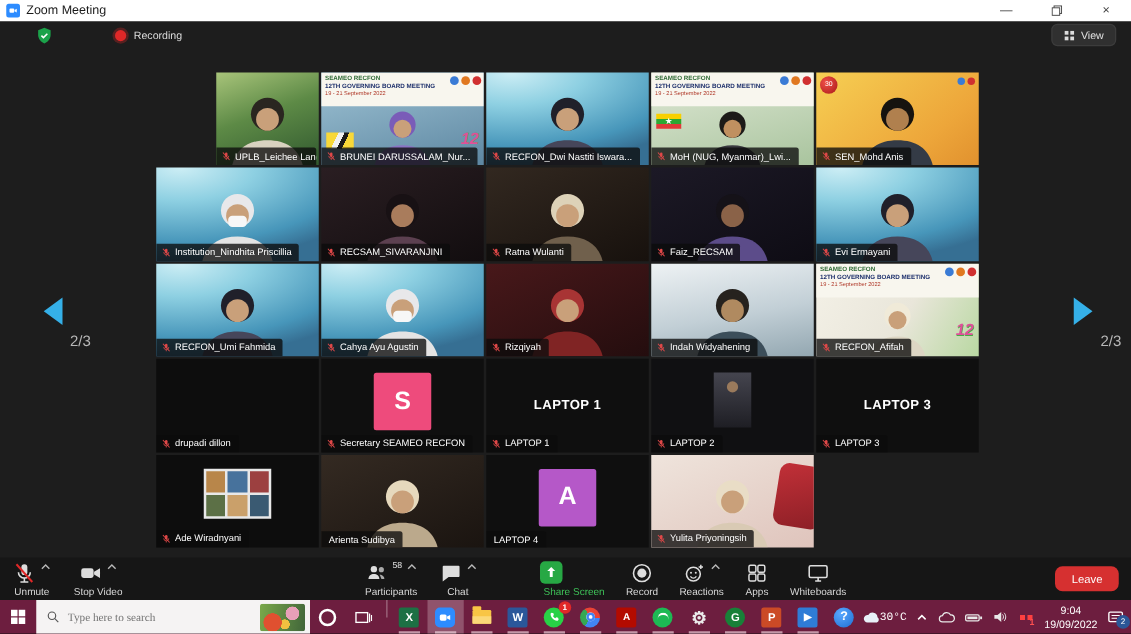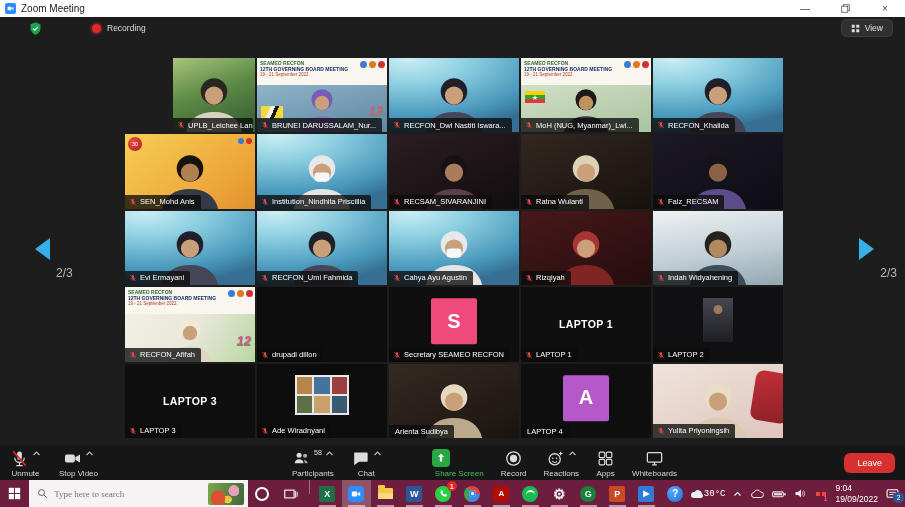--- a/index.html
+++ b/index.html
@@ -199,21 +199,21 @@
     justify-content:center; font-weight:bold; }
 
   .tray { margin-left:auto; display:flex; align-items:center; gap:8px; padding-right:6px;
     color:#fff; height:100%; }
   .weather { display:flex; align-items:center; gap:0; font-size:9px;font-family:Liberation Mono, monospace; }
   .tray-ico { display:flex; align-items:center; }
   .rec-tray { position:relative; width:13px; height:13px; display:flex; align-items:center;
     justify-content:center; }
   .rec-tray i { width:4px; height:4px; background:#ff4040; display:block; margin:0 1px; }
   .rec-tray b { position:absolute; bottom:-2px; right:0; color:#ff5050; font-size:7px; }
-  .clock { display:flex; flex-direction:column; align-items:flex-start; font-size:8.5px;
+  .clock { display:flex; flex-direction:column; align-items:center; font-size:8.5px;
     line-height:1.25; }
   .notif { position:relative; display:flex; align-items:center; }
   .notif-badge { position:absolute; bottom:-3px; right:-5px; min-width:11px; height:11px;
     border-radius:50%; background:#2b5797; color:#fff; font-size:6.5px; display:flex;
     align-items:center; justify-content:center; }
 </style>
 </head>
 <body>
 
 <div class="stage">
@@ -359,39 +359,20 @@
           <div class="name-tag">
             <span class="mic-off">
               <svg width="8" height="8" viewBox="0 0 24 24">
                 <path d="M12 3a3 3 0 0 1 3 3v5a3 3 0 0 1-6 0V6a3 3 0 0 1 3-3z" fill="#e04848"></path>
                 <path d="M6 11a6 6 0 0 0 12 0" stroke="#e04848" stroke-width="2" fill="none"></path>
                 <line x1="12" y1="17" x2="12" y2="21" stroke="#e04848" stroke-width="2"></line>
                 <line x1="4" y1="3" x2="20" y2="21" stroke="#e04848" stroke-width="2.4"></line>
               </svg>
             </span>
             <span>MoH (NUG, Myanmar)_Lwi...</span>
-          </div>
-        </div>
-        <div class="tile v-teal">
-          <svg class="sil" viewBox="0 0 100 70" preserveAspectRatio="xMidYMax meet">
-            <circle class="hair" cx="50" cy="21" r="16"></circle>
-            <circle class="face" cx="50" cy="26" r="11"></circle>
-            <rect class="mask" x="41" y="26" width="18" height="11" rx="4"></rect>
-            <path class="body" d="M16 70c4-16 16-24 34-24s30 8 34 24z"></path>
-          </svg>
-          <div class="name-tag">
-            <span class="mic-off">
-              <svg width="8" height="8" viewBox="0 0 24 24">
-                <path d="M12 3a3 3 0 0 1 3 3v5a3 3 0 0 1-6 0V6a3 3 0 0 1 3-3z" fill="#e04848"></path>
-                <path d="M6 11a6 6 0 0 0 12 0" stroke="#e04848" stroke-width="2" fill="none"></path>
-                <line x1="12" y1="17" x2="12" y2="21" stroke="#e04848" stroke-width="2"></line>
-                <line x1="4" y1="3" x2="20" y2="21" stroke="#e04848" stroke-width="2.4"></line>
-              </svg>
-            </span>
-            <span>RECFON_Khalida</span>
           </div>
         </div>
         <div class="tile v-banner-yellow">
           <svg class="sil" viewBox="0 0 100 70" preserveAspectRatio="xMidYMax meet">
             <circle class="hair" cx="50" cy="21" r="16"></circle>
             <circle class="face" cx="50" cy="26" r="11"></circle>
             <rect class="mask" x="41" y="26" width="18" height="11" rx="4"></rect>
             <path class="body" d="M16 70c4-16 16-24 34-24s30 8 34 24z"></path>
           </svg>
           <span class="logo30">30</span>

